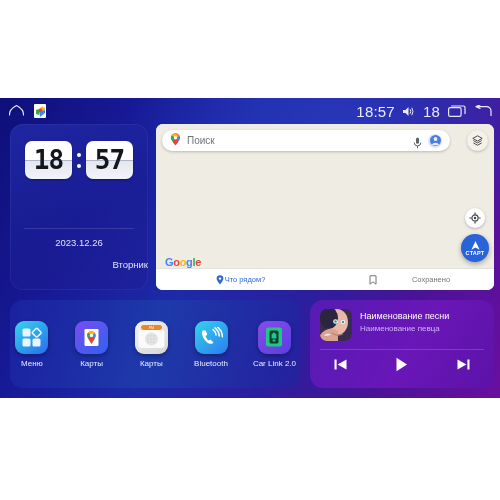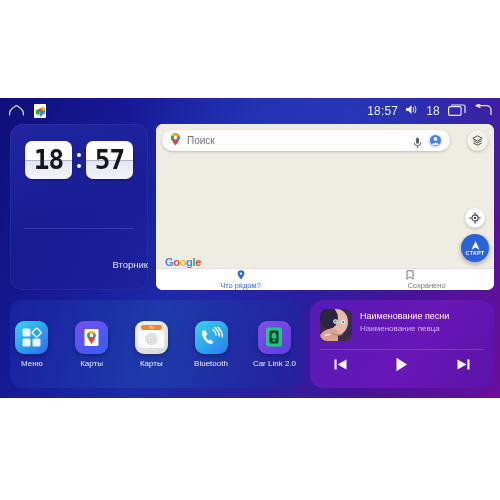--- a/index.html
+++ b/index.html
@@ -10,21 +10,21 @@
     background:
       radial-gradient(ellipse 360px 200px at 70% 10%, rgba(40,60,190,.85) 0%, rgba(22,24,140,0) 62%),
       linear-gradient(115deg,#0e0f7a 0%,#171a96 22%,#1d2aa8 42%,#2a1f9e 62%,#4a1396 80%,#6a0ea0 100%);
     overflow:hidden;
   }
 
   
   #statusbar{position:absolute;left:0;top:0;width:500px;height:26px;}
   #sb-left{position:absolute;left:8px;top:0;height:26px;display:flex;align-items:center;gap:9px;}
   #sb-right{position:absolute;right:8px;top:0;height:26px;display:flex;align-items:center;gap:8px;
-    color:#eceafd;font-size:12px;letter-spacing:.2px;}
+    color:#eceafd;font-size:15px;letter-spacing:.2px;}
   .sb-ico{display:block;}
   #maps-notif{width:12px;height:14px;background:#fff;border-radius:1px;display:flex;align-items:center;justify-content:center;}
 
   
   #clock-card{
     position:absolute;left:10px;top:26px;width:138px;height:166px;border-radius:13px;
     background:linear-gradient(150deg,rgba(36,46,172,.72) 0%,rgba(26,30,148,.62) 55%,rgba(32,28,150,.5) 100%);
     box-shadow:inset 0 0 0 1px rgba(255,255,255,.05);
   }
   #flipclock{position:absolute;left:0;top:17px;width:138px;display:flex;align-items:center;justify-content:center;gap:3px;}
@@ -63,21 +63,21 @@
     box-shadow:0 1px 3px rgba(0,0,0,.25);display:flex;align-items:center;justify-content:center;
   }
   #start-fab{
     position:absolute;right:5px;top:110px;width:28px;height:28px;border-radius:50%;
     background:#2962d9;box-shadow:0 2px 5px rgba(0,0,0,.32);
     display:flex;flex-direction:column;align-items:center;justify-content:center;gap:0px;
   }
   #start-fab span{color:#fff;font-size:5.5px;font-weight:bold;letter-spacing:.2px;margin-top:-1px;}
   #map-tabs{position:absolute;left:0;bottom:0;width:338px;height:21px;background:#fff;display:flex;
     border-top:1px solid #e4e2dc;}
-  .map-tab{flex:1;display:flex;flex-direction:column;align-items:center;justify-content:center;gap:1px;}
+  .map-tab{flex:1;display:flex;align-items:center;justify-content:center;gap:1px;}
   .map-tab .tl{font-size:7.5px;}
   .tab-active .tl{color:#2f6ad6;}
   .tab-idle .tl{color:#767676;margin-left:34px;}
 
   
   #apps-panel{
     position:absolute;left:10px;top:202px;width:290px;height:88px;border-radius:13px;
     background:linear-gradient(100deg,rgba(30,40,170,.60) 0%,rgba(30,72,172,.52) 50%,rgba(28,36,160,.55) 100%);
     display:flex;align-items:center;justify-content:space-around;padding:0 4px;box-sizing:border-box;gap:24px;
   }
@@ -158,20 +158,21 @@
       </div>
       <div id="colon">
           <i></i>
           <i></i>
         </div>
       <div class="digit-card">
         <span>57</span>
       </div>
     </div>
     <div id="clock-sep"></div>
+    <div id="date-txt">2023.12.26</div>
     <div id="day-txt">Вторник</div>
   </div>
 
   <div id="map-card">
     <div id="map-canvas"></div>
 
     <div id="searchbar">
       <span>
         <svg width="11" height="13" viewBox="0 0 11 13">
           <path d="M5.5 12.6 C5.5 12.6 1 7.4 1 4.8 A4.5 4.5 0 0 1 10 4.8 C10 7.4 5.5 12.6 5.5 12.6 Z" fill="#ea4335"></path>

